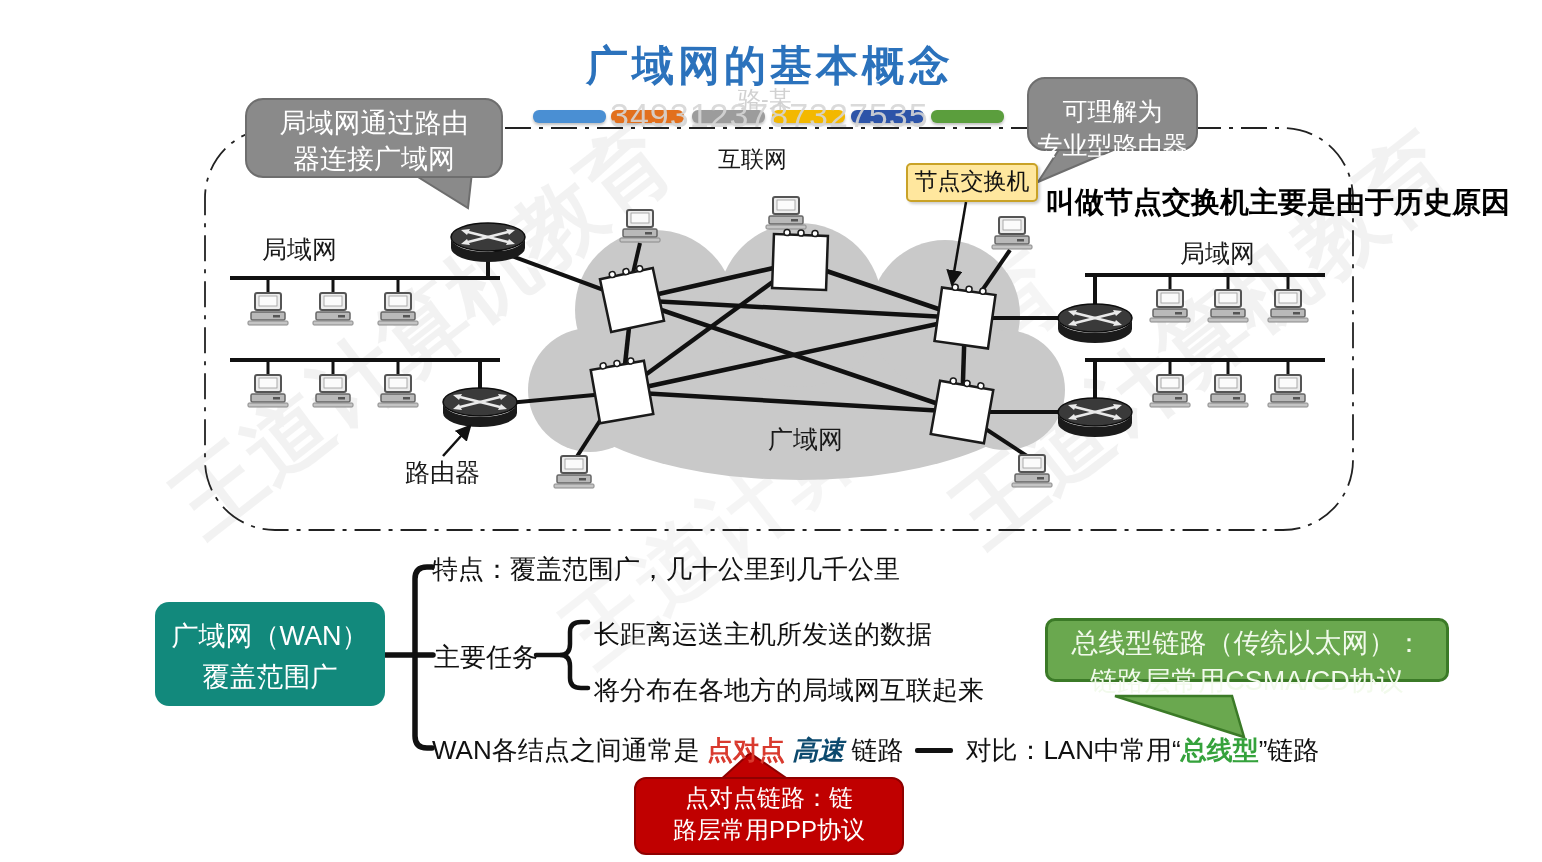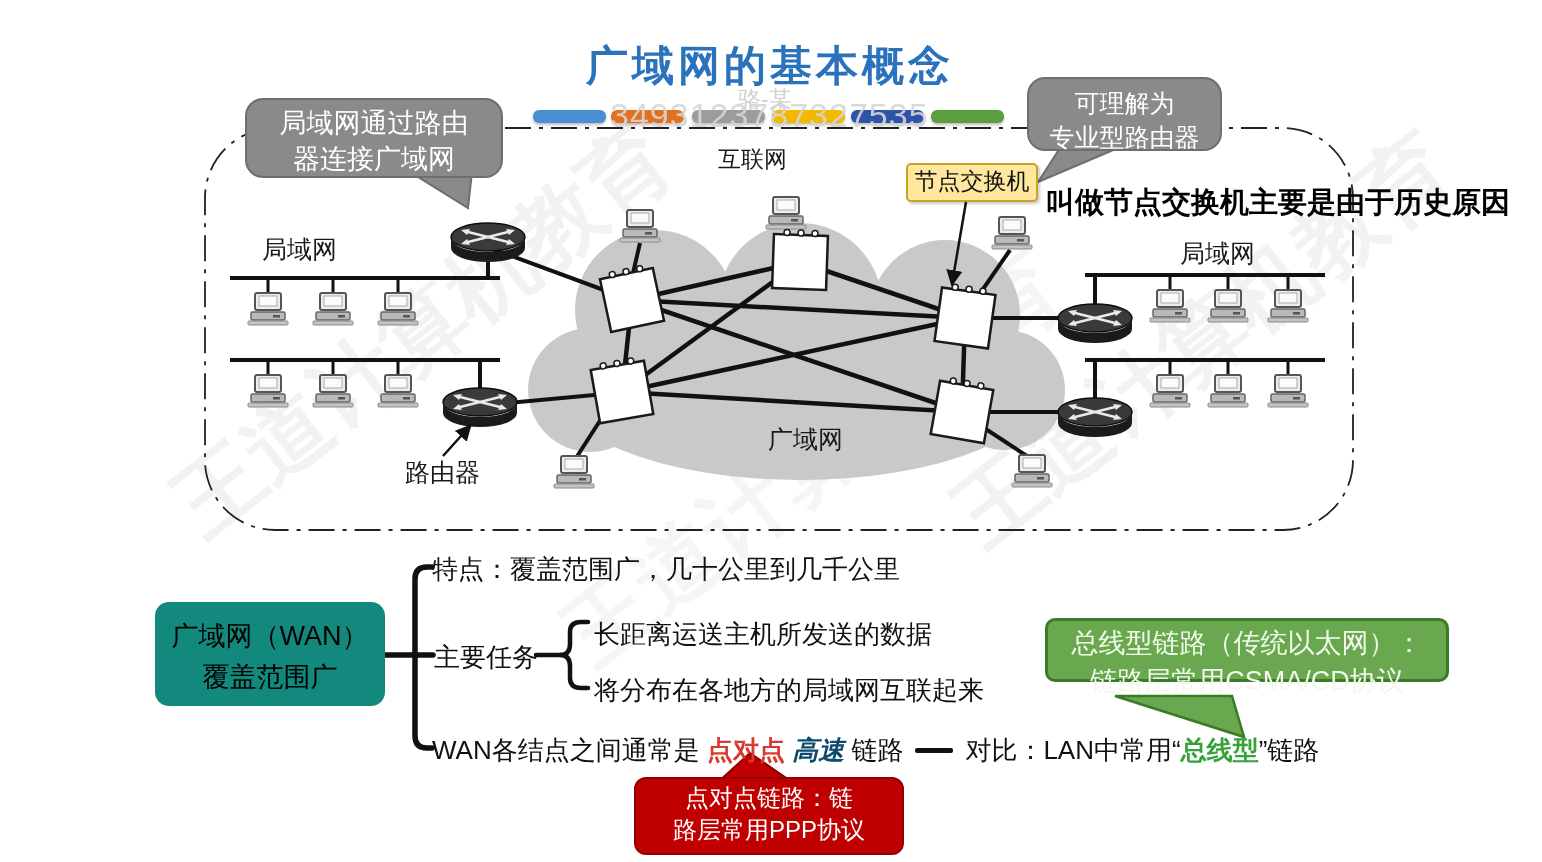--- a/index.html
+++ b/index.html
@@ -26,21 +26,21 @@
   .dlabel{color:#1a1a1a;font-family:"Liberation Serif","DejaVu Serif",serif;}
   
   .gray-callout{background:#8a8a8a;border:2px solid #6e6e6e;border-radius:18px;color:#fff;
     text-align:center;font-family:"Liberation Serif","DejaVu Serif",serif;line-height:1.35;}
   .yellow-tag{left:906px;top:163px;width:128px;height:35px;background:#ffe79e;border:2px solid #c9a227;
     border-radius:5px;text-align:center;line-height:33px;font-size:23px;color:#111;
     font-family:"Liberation Serif","DejaVu Serif",serif;box-shadow:2px 2px 3px rgba(0,0,0,.2);}
   .history-note{left:1046px;top:183px;font-size:29px;font-weight:800;color:#000;white-space:nowrap;}
   
   .root-box{left:155px;top:602px;width:230px;height:104px;background:#12897c;border-radius:14px;
-    color:#000000;text-align:center;font-size:27px;line-height:1.5;padding-top:14px;box-sizing:border-box;}
+    color:#ffffff;text-align:center;font-size:27px;line-height:1.5;padding-top:14px;box-sizing:border-box;}
   .cm-text{font-size:26px;color:#111;white-space:nowrap;}
   .p2p{color:#d93a2e;font-weight:bold;}
   .hsp{color:#0c4a6e;font-weight:bold;font-style:italic;}
   .bus{color:#35a23c;font-weight:bold;}
   .hdash{display:inline-block;width:38px;height:5px;background:#111;border-radius:2px;
     vertical-align:middle;margin:0 12px 4px 12px;}
   .green-note{left:1045px;top:618px;width:404px;height:64px;background:#6aa84f;border:3px solid #3b7a27;
     border-radius:10px;color:#f2faec;text-align:center;font-size:27px;line-height:1.4;
     padding-top:4px;box-sizing:border-box;}
   .red-note{left:634px;top:777px;width:270px;height:78px;background:#c00000;border:2px solid #8f0000;
@@ -214,21 +214,21 @@
 <div class="abs overlay dlabel" style="left:718px;top:144px;font-size:23px;">互联网</div>
 <div class="abs overlay dlabel" style="left:262px;top:233px;font-size:25px;">局域网</div>
 <div class="abs overlay dlabel" style="left:1180px;top:237px;font-size:25px;">局域网</div>
 <div class="abs overlay dlabel" style="left:768px;top:423px;font-size:25px;">广域网</div>
 <div class="abs overlay dlabel" style="left:405px;top:456px;font-size:25px;">路由器</div>
 
 <div class="abs overlay gray-callout" style="left:245px;top:98px;width:258px;height:80px;font-size:27px;padding-top:5px;box-sizing:border-box;">
   <div>局域网通过路由</div>
   <div>器连接广域网</div>
 </div>
-<div class="abs overlay gray-callout" style="left:1027px;top:77px;width:195px;height:74px;font-size:25px;padding-top:8px;box-sizing:border-box;">
+<div class="abs overlay gray-callout" style="left:1027px;top:77px;width:171px;height:74px;font-size:25px;padding-top:16px;box-sizing:border-box;">
   <div>可理解为</div>
   <div>专业型路由器</div>
 </div>
 <div class="abs overlay yellow-tag">节点交换机</div>
 <div class="abs overlay history-note">叫做节点交换机主要是由于历史原因</div>
 
 <div class="abs overlay root-box">
   <div>广域网（WAN）</div>
   <div>覆盖范围广</div>
 </div>

